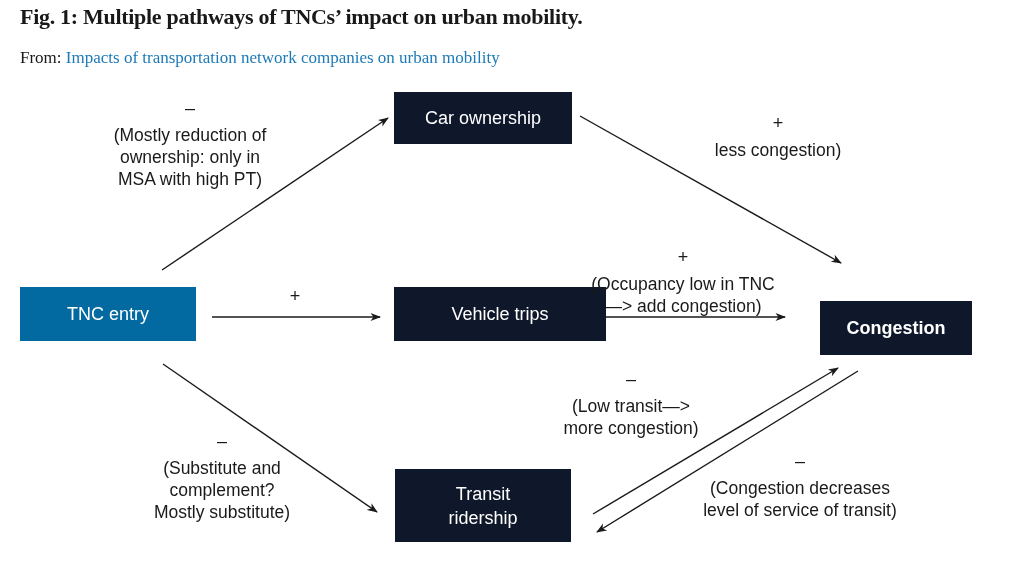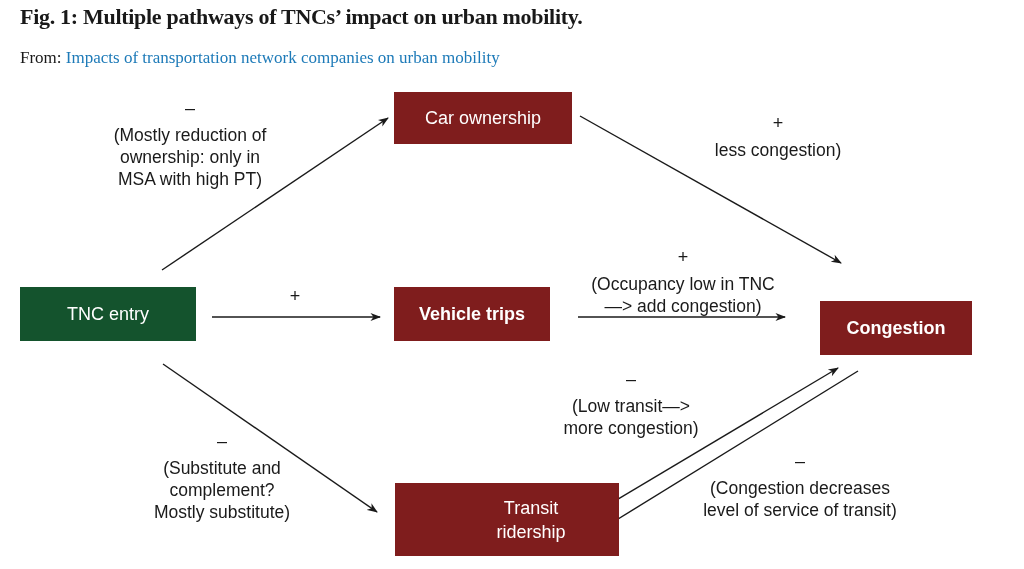--- a/index.html
+++ b/index.html
@@ -35,22 +35,22 @@
   #edge-layer { position: absolute; left: 0; top: 0; }
   .node {
     position: absolute;
     display: flex; align-items: center; justify-content: center;
     color: #ffffff;
     font-size: 18px;
     line-height: 24px;
     text-align: center;
     white-space: pre-line;
   }
-  .node.orange { background: #7f1d1d; }
-  .node.blue { background: #14532d; }
+  .node.orange { background: #0f172a; }
+  .node.blue { background: #0369a1; }
   .annotation {
     position: absolute;
     transform: translateX(-50%);
     text-align: center;
     font-size: 17.5px;
     line-height: 22px;
     color: #1a1a1a;
     white-space: nowrap;
   }
   .annotation .sign {
@@ -79,22 +79,22 @@
       <line x1="212" y1="317" x2="380" y2="317" stroke="#1a1a1a" stroke-width="1.4" marker-end="url(#arrowhead)"></line>
       <line x1="163" y1="364" x2="377" y2="512" stroke="#1a1a1a" stroke-width="1.4" marker-end="url(#arrowhead)"></line>
       <line x1="580" y1="116" x2="841" y2="263" stroke="#1a1a1a" stroke-width="1.4" marker-end="url(#arrowhead)"></line>
       <line x1="578" y1="317" x2="785" y2="317" stroke="#1a1a1a" stroke-width="1.4" marker-end="url(#arrowhead)"></line>
       <line x1="593" y1="514" x2="838" y2="368" stroke="#1a1a1a" stroke-width="1.4" marker-end="url(#arrowhead)"></line>
       <line x1="858" y1="371" x2="597" y2="532" stroke="#1a1a1a" stroke-width="1.4" marker-end="url(#arrowhead)"></line>
     </svg>
 
 <div class="node blue" style="left: 20px; top: 287px; width: 176px; height: 54px;">TNC entry</div>
     <div class="node orange" style="left: 394px; top: 92px; width: 178px; height: 52px;">Car ownership</div>
-    <div class="node orange" style="left: 394px; top: 287px; width: 156px; height: 54px; font-weight: bold;">Vehicle trips</div>
-    <div class="node orange" style="left: 395px; top: 483px; width: 176px; height: 73px; padding-left: 48px;">Transit
+    <div class="node orange" style="left: 394px; top: 287px; width: 212px; height: 54px;">Vehicle trips</div>
+    <div class="node orange" style="left: 395px; top: 469px; width: 176px; height: 73px;">Transit
 ridership</div>
     <div class="node orange" style="left: 820px; top: 301px; width: 152px; height: 54px; font-weight: bold;">Congestion</div>
     <div class="annotation" style="left: 190px; top: 97px;">
       <div class="sign">–</div>
       <div>(Mostly reduction of</div>
       <div>ownership: only in</div>
       <div>MSA with high PT)</div>
     </div>
     <div class="annotation" style="left: 295px; top: 285px;">
       <div class="sign">+</div>

